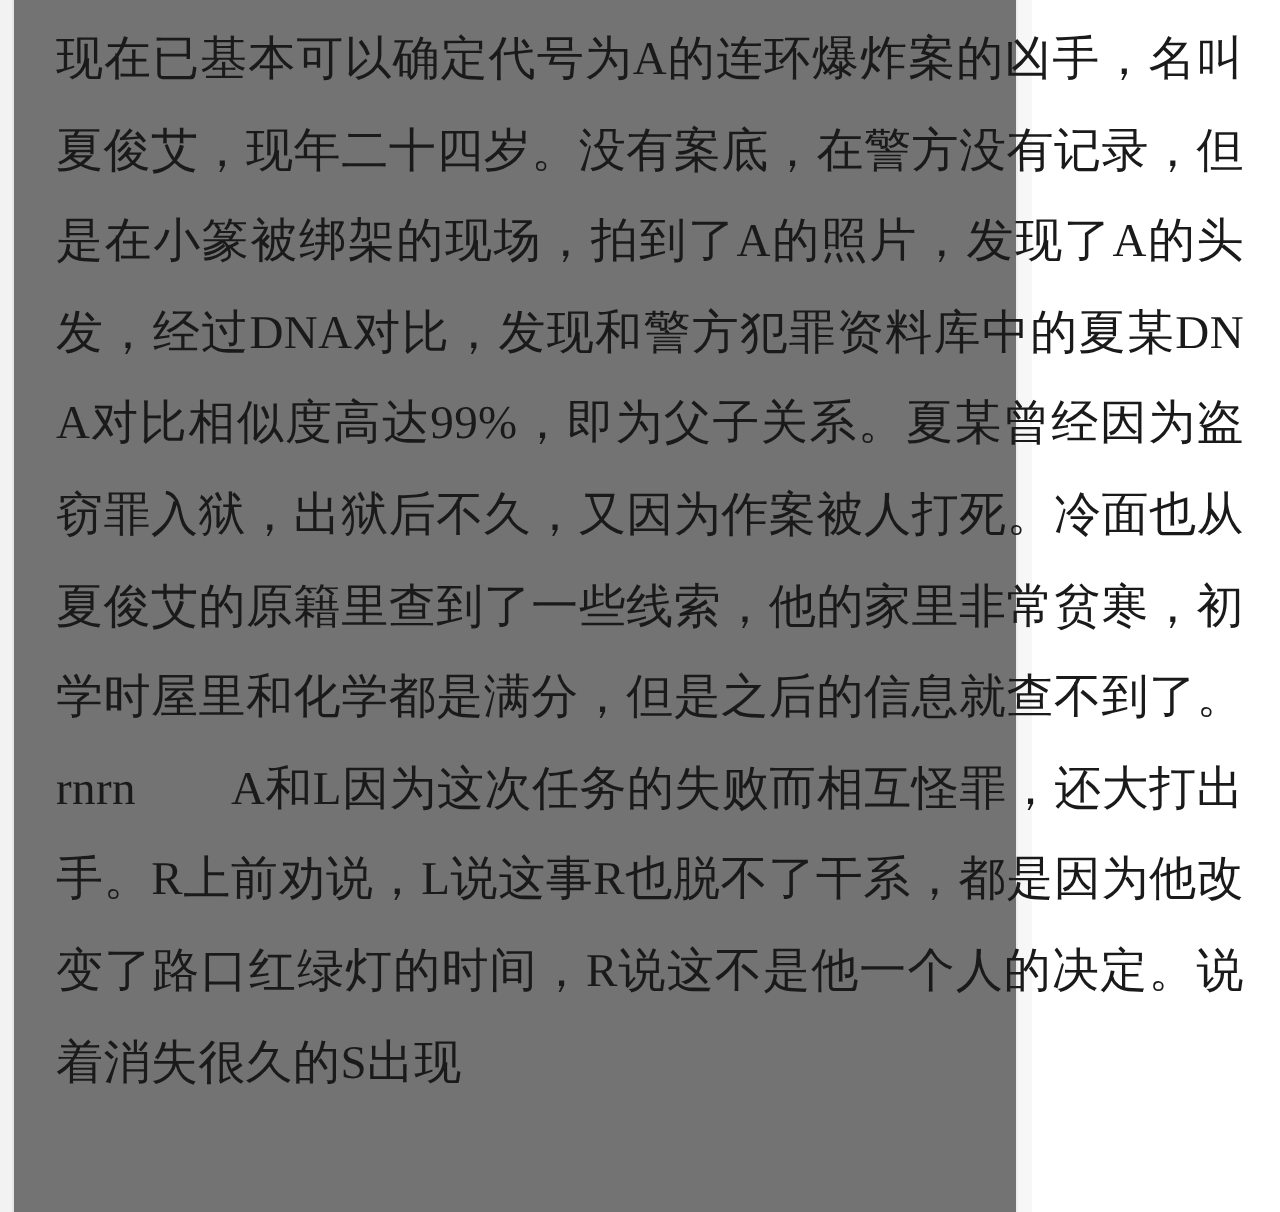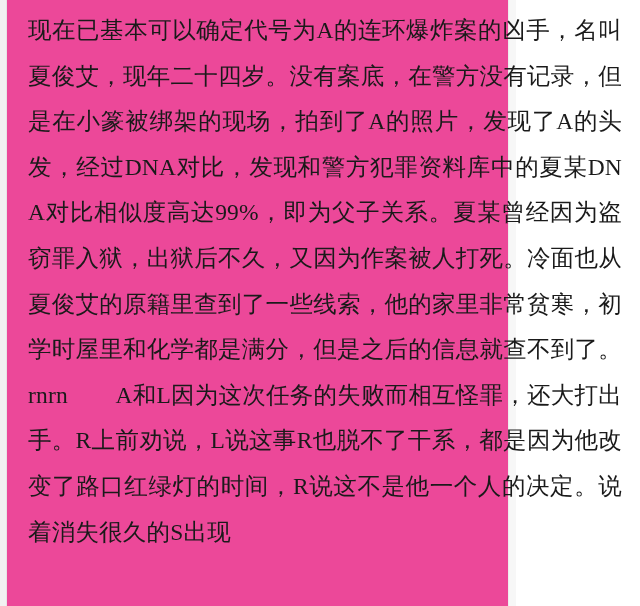--- a/index.html
+++ b/index.html
@@ -10,21 +10,21 @@
   body {
     width: 640px;
     height: 606px;
     overflow: hidden;
     font-family: "Liberation Serif", "DejaVu Serif", serif;
   }
   .page {
     position: relative;
     width: 516px;
     height: 606px;
-    background: #ec4899;
+    background: #737373;
     box-sizing: border-box;
   }
   .left-rule {
     position: absolute;
     left: 0;
     top: 0;
     width: 6px;
     height: 606px;
     background: #f2f2f2;
     border-right: 1px solid #e6e6e6;

